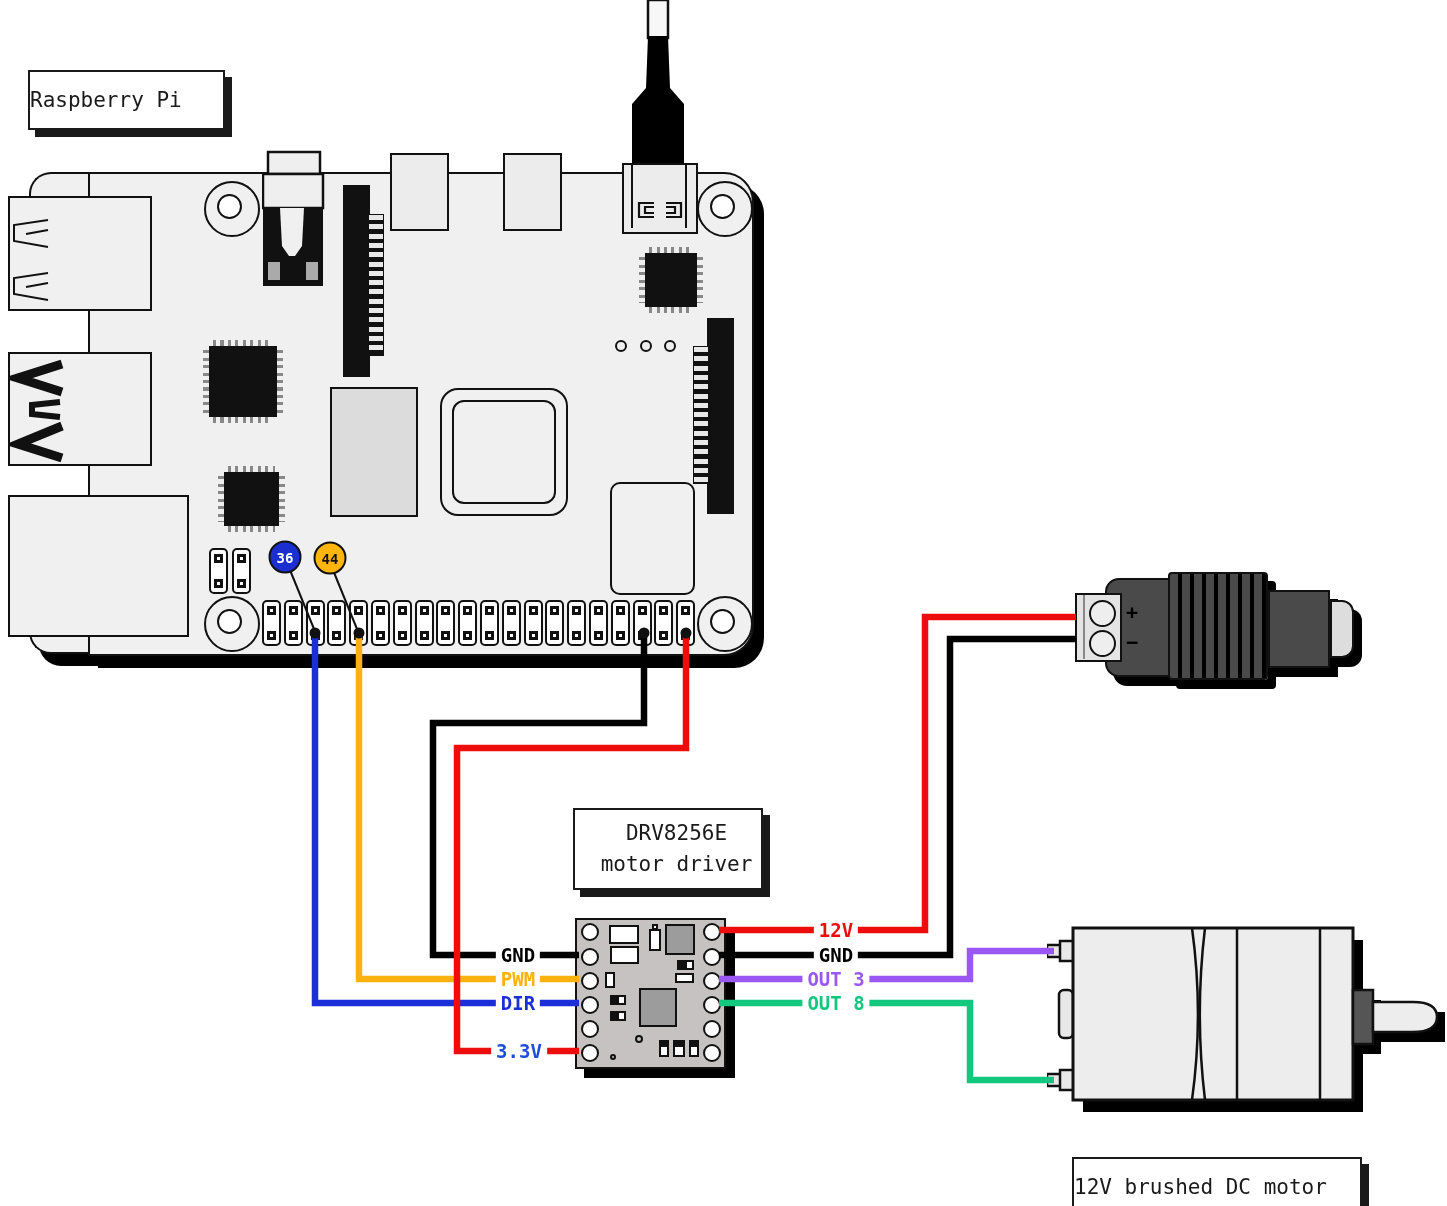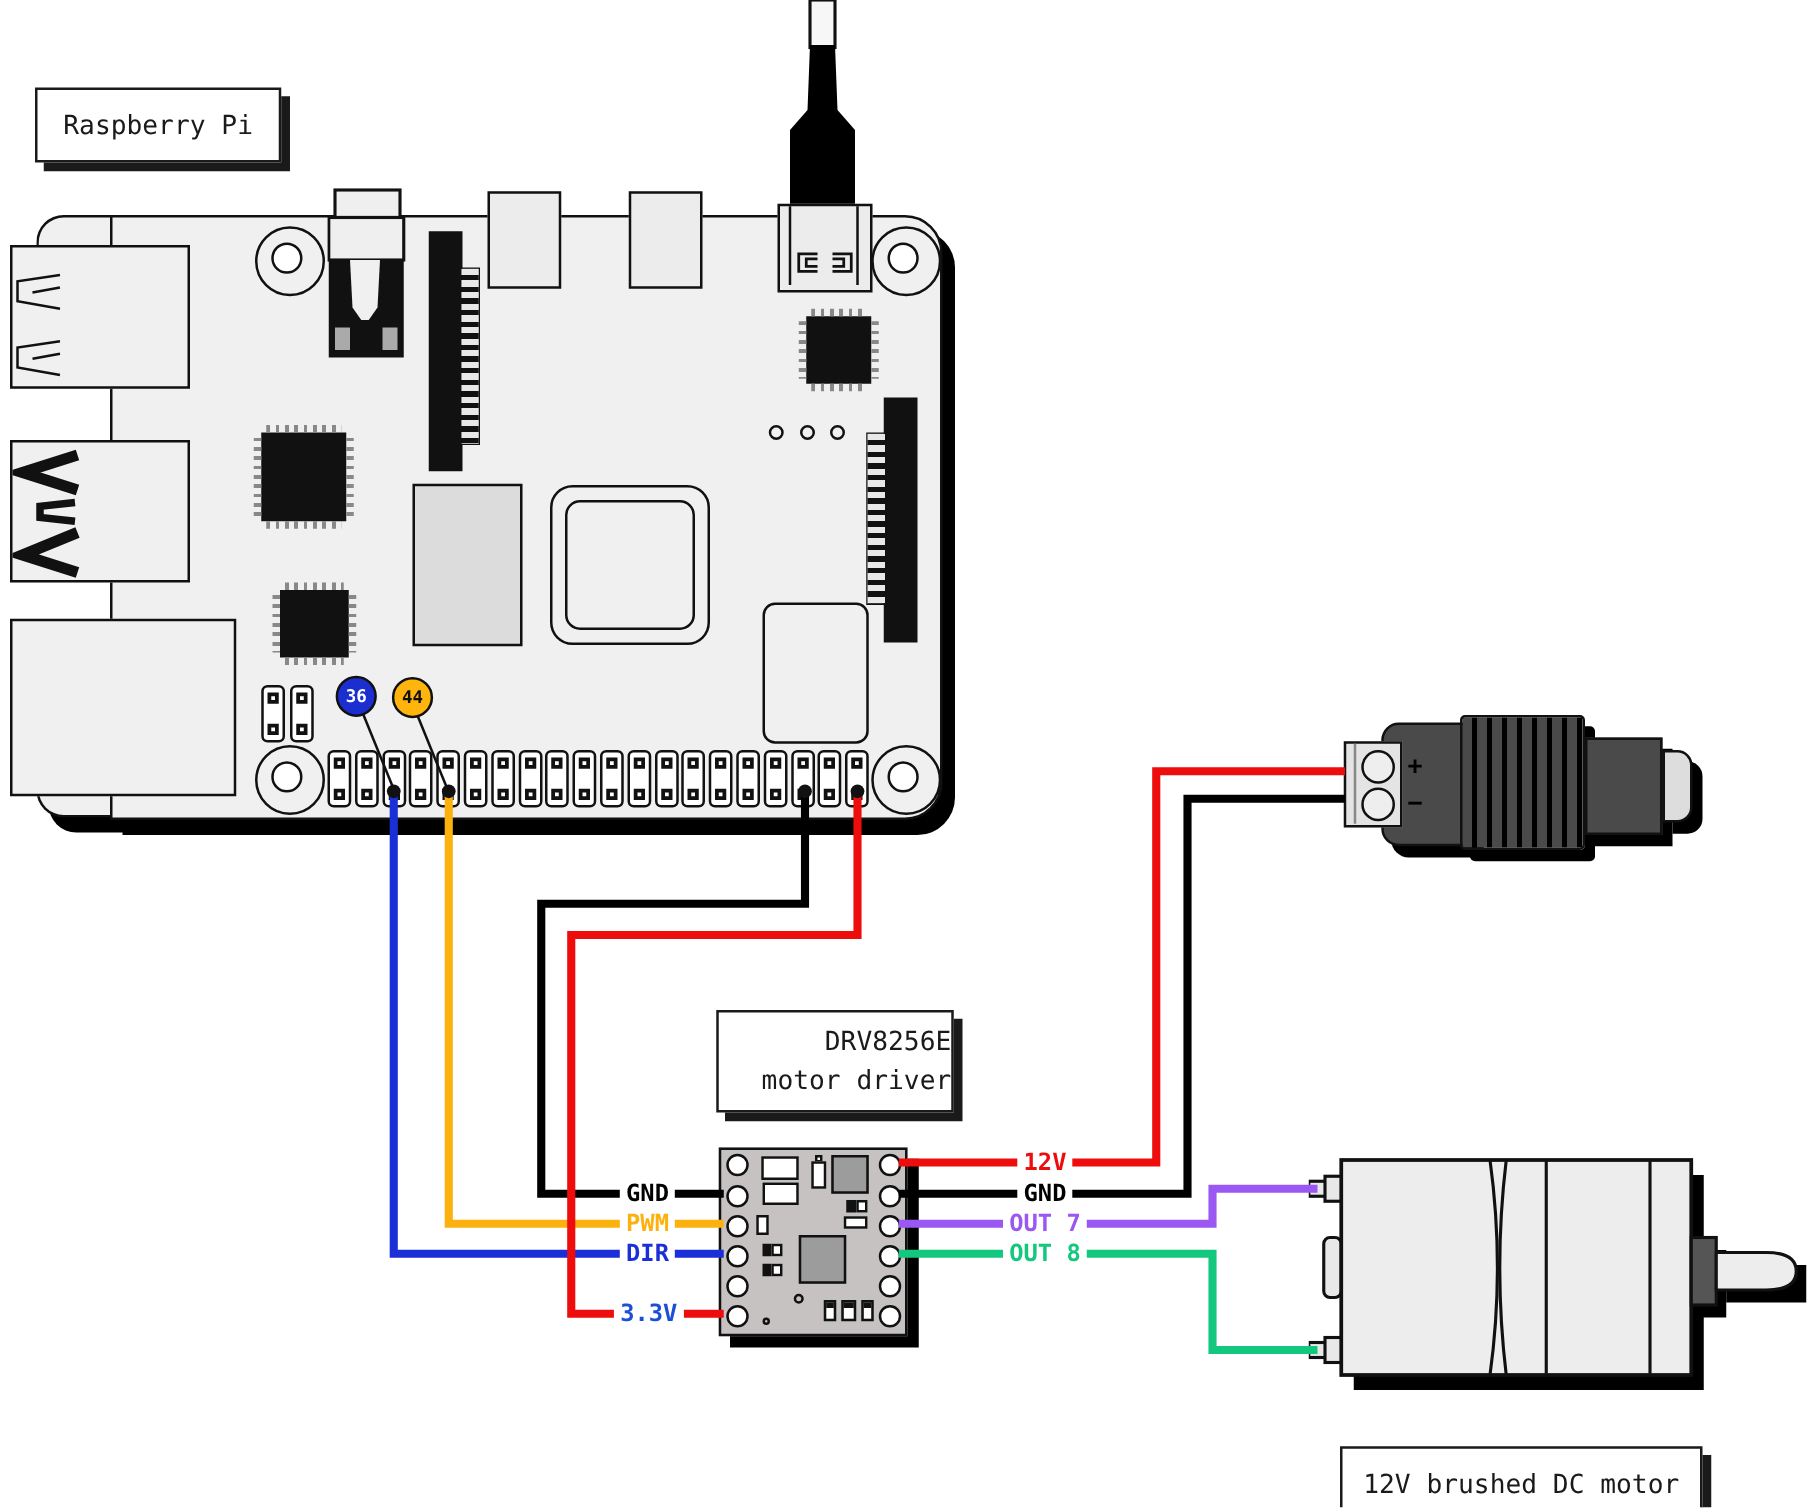--- a/index.html
+++ b/index.html
@@ -1,23 +1,23 @@
 <!DOCTYPE html>
 <html><head>
 <meta charset="utf-8">
 <style>
   html,body{margin:0;padding:0;background:#fff;}
   #stage{position:relative;width:1447px;height:1206px;background:#fff;overflow:hidden;
          font-family:"DejaVu Sans Mono", monospace;}
   .abs{position:absolute;box-sizing:border-box;}
   
   .lbox{position:absolute;box-sizing:border-box;background:#fff;border:2px solid #1a1a1a;
-        box-shadow:7px 7px 0 #1a1a1a;display:flex;align-items:center;justify-content:center;
+        box-shadow:7px 7px 0 #1a1a1a;display:flex;align-items:center;justify-content:flex-start;
         font-size:21px;color:#1a1a1a;z-index:50;white-space:pre;}
-  .lbox.twoline{flex-direction:column;align-items:flex-end;justify-content:center;
+  .lbox.twoline{flex-direction:column;align-items:center;justify-content:center;
         padding-left:17px;line-height:31px;}
   
   .wlabel{position:absolute;transform:translate(-50%,-50%);background:#fff;padding:0 5px;
         font-weight:bold;font-size:19px;white-space:nowrap;z-index:40;}
   
   .badge{position:absolute;width:33px;height:33px;border:2px solid #111;border-radius:50%;
         box-sizing:border-box;display:flex;align-items:center;justify-content:center;
         font-size:14px;font-weight:bold;z-index:45;transform:translate(-50%,-50%);}
   
   .board{position:absolute;left:88px;top:172px;width:662px;height:480px;background:#f0f0f0;
@@ -345,21 +345,21 @@
       <circle cx="686" cy="633" r="5.5"></circle>
     </g>
   </svg>
 
   <span class="wlabel" style="left: 518px; top: 955px; color: rgb(0, 0, 0);">GND</span>
   <span class="wlabel" style="left: 518px; top: 979px; color: rgb(252, 177, 15);">PWM</span>
   <span class="wlabel" style="left: 518px; top: 1003px; color: rgb(27, 47, 216);">DIR</span>
   <span class="wlabel" style="left: 519px; top: 1051px; color: #1d4ed8;">3.3V</span>
   <span class="wlabel" style="left: 836px; top: 930px; color: rgb(238, 13, 13);">12V</span>
   <span class="wlabel" style="left: 836px; top: 955px; color: rgb(0, 0, 0);">GND</span>
-  <span class="wlabel" style="left: 836px; top: 979px; color: rgb(154, 87, 242);">OUT 7</span>
+  <span class="wlabel" style="left: 836px; top: 979px; color: rgb(154, 87, 242);">OUT 3</span>
   <span class="wlabel" style="left: 836px; top: 1003px; color: rgb(20, 199, 126);">OUT 8</span>
 
   <span class="badge" style="left: 285px; top: 557px; color: rgb(255, 255, 255); background-color: rgb(27, 47, 208);">36</span>
   <span class="badge" style="left: 330px; top: 558px; color: rgb(17, 17, 17); background-color: rgb(255, 181, 12);">44</span>
 
   <div class="lbox" style="left:28px;top:70px;width:197px;height:60px;">
     <span>Raspberry Pi</span>
   </div>
   <div class="lbox twoline" style="left:573px;top:808px;width:190px;height:82px;">
     <span>DRV8256E</span>

